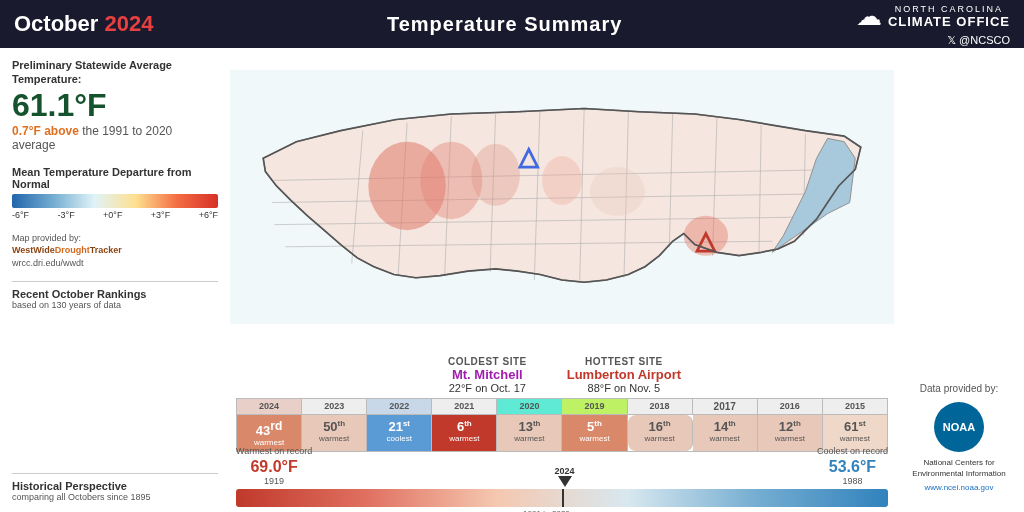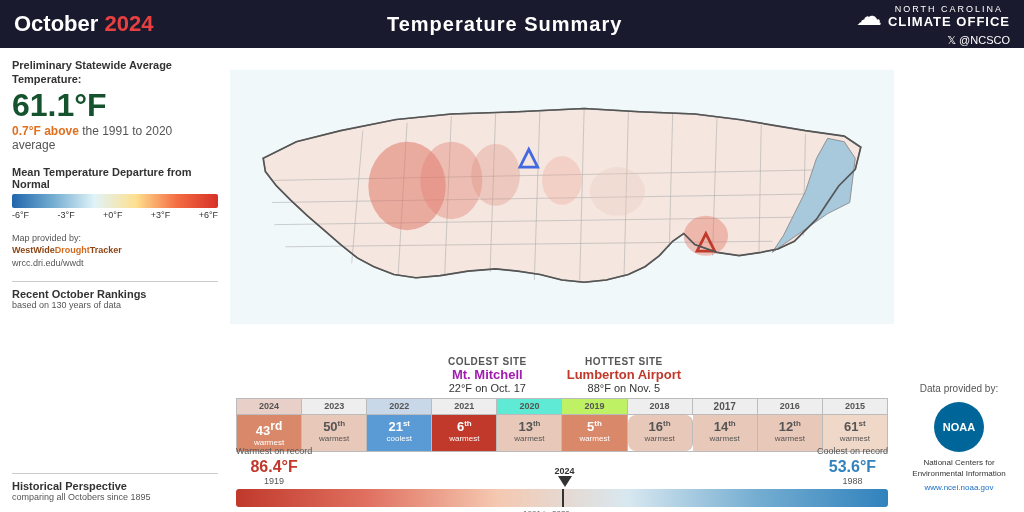--- a/index.html
+++ b/index.html
@@ -529,21 +529,21 @@
           <div style="font-size:13px;font-weight:bold;color:#555;">61<sup style="font-size:8px;">st</sup></div>
           <div style="font-size:8px;color:#555;">warmest</div>
         </div>
       </div>
     </div>
 
     <div style="position:absolute;bottom:5px;left:6px;right:6px;">
       <div style="display:flex;justify-content:space-between;align-items:flex-end;margin-bottom:2px;">
         <div style="font-size:9px;color:#555;text-align:center;line-height:1.2;">
           <div>Warmest on record</div>
-          <div style="font-size:16px;font-weight:bold;color:#c0392b;">86.4°F</div>
+          <div style="font-size:16px;font-weight:bold;color:#c0392b;">69.0°F</div>
           <div>1919</div>
         </div>
         <div style="text-align:center;">
           <div style="font-size:9px;font-weight:bold;color:#333;">2024</div>
           <div style="width:0;height:0;border-left:7px solid transparent;border-right:7px solid transparent;border-top:11px solid #333;margin:0 auto;"></div>
         </div>
         <div style="font-size:9px;color:#555;text-align:center;line-height:1.2;">
           <div>Coolest on record</div>
           <div style="font-size:16px;font-weight:bold;color:#3182bd;">53.6°F</div>
           <div>1988</div>

